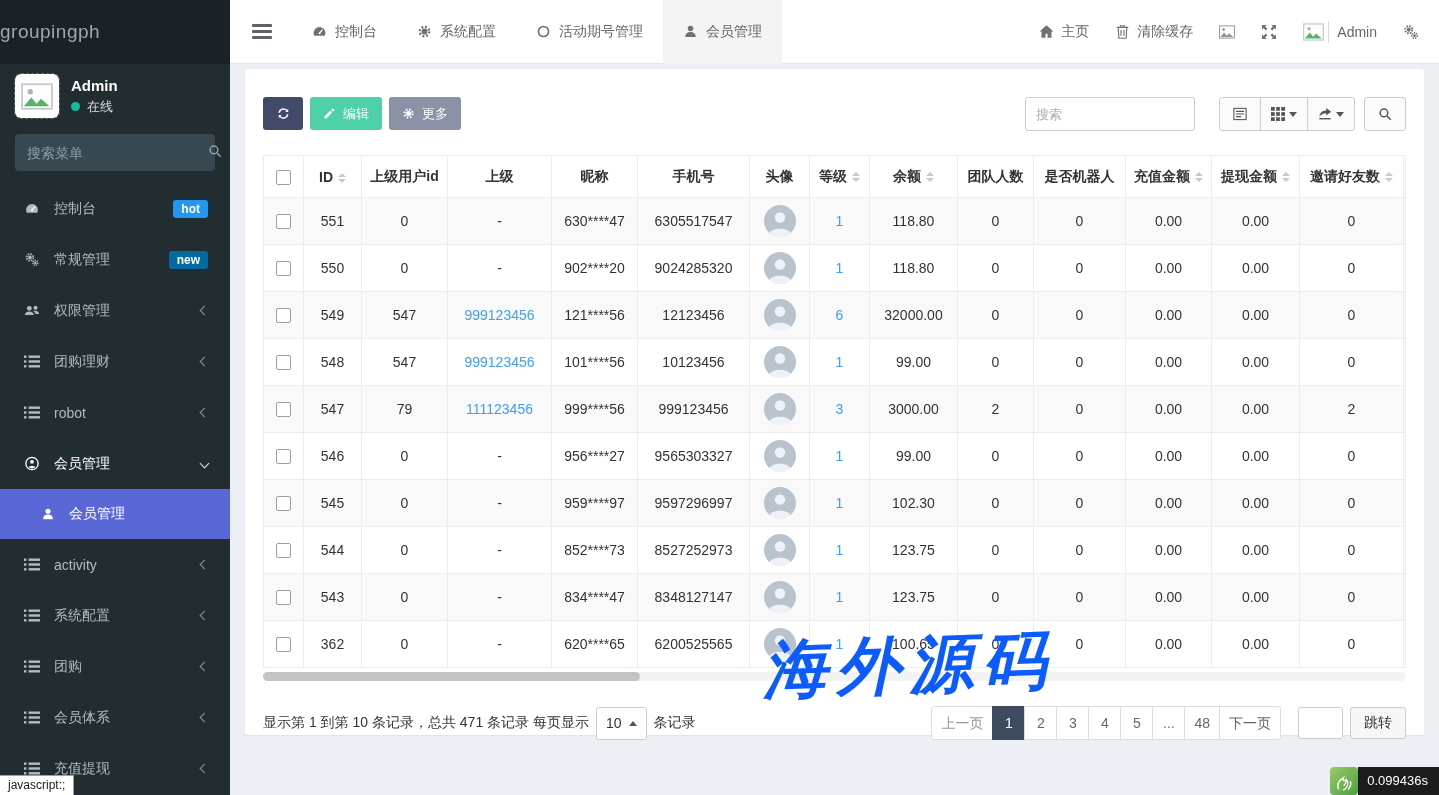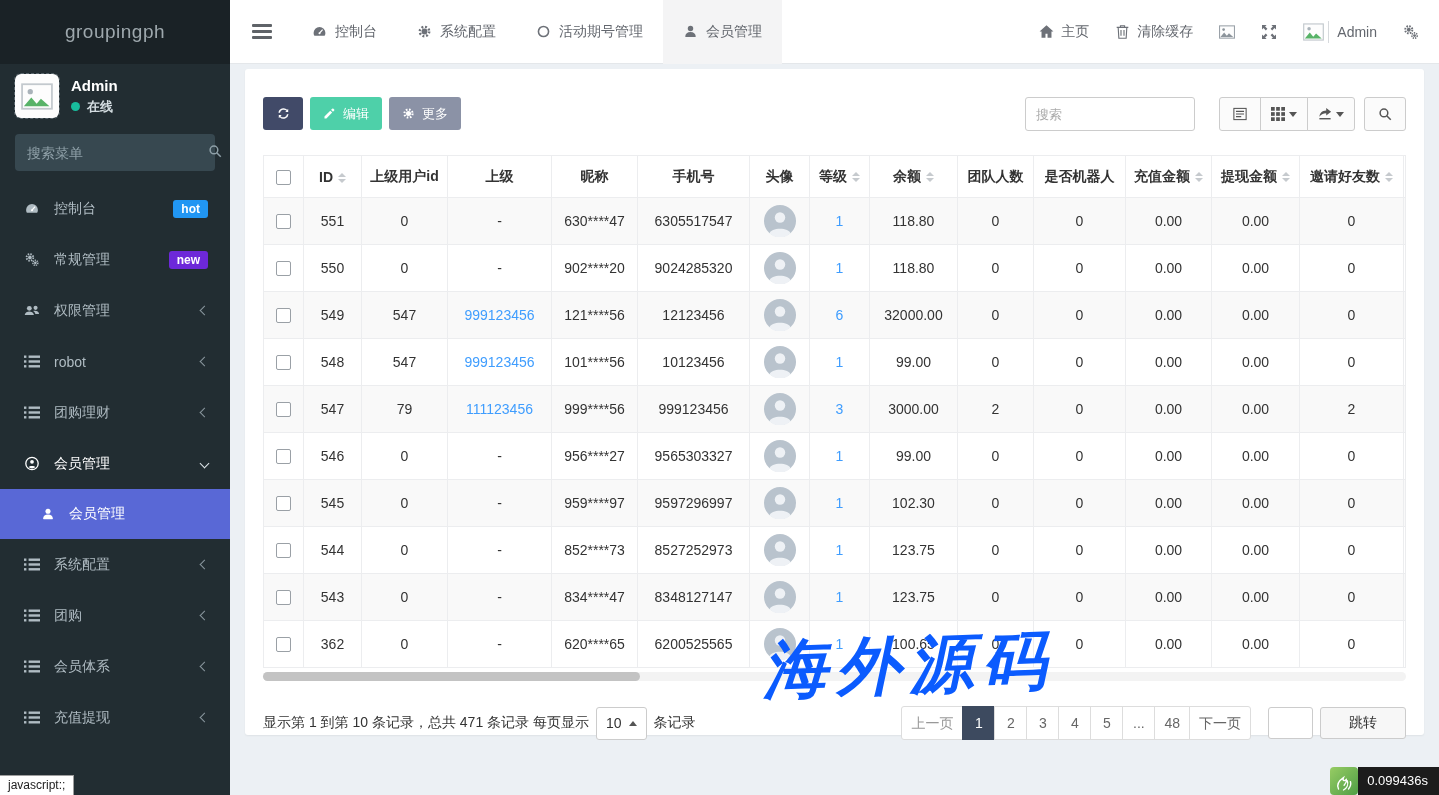--- a/index.html
+++ b/index.html
@@ -2,26 +2,26 @@
 <html><head>
 <meta charset="utf-8">
 <style>
   * { margin:0; padding:0; box-sizing:border-box; }
   html,body { width:1439px; height:795px; }
   body { font-family:"Liberation Sans","DejaVu Sans",sans-serif; background:#ecf0f4; overflow:hidden; }
   .app { position:relative; width:1439px; height:795px; overflow:hidden; background:#ecf0f4; }
 
   
   .sidebar { position:absolute; left:0; top:0; width:230px; height:795px; background:#222d32; z-index:5; }
-  .logo { height:64px; line-height:64px; text-align:center; background:#1a2226; color:#9ea8ad; font-size:19px; letter-spacing:.5px; }
+  .logo { height:64px; line-height:64px; background:#1a2226; color:#9ea8ad; font-size:19px; letter-spacing:.5px; }
   .user-panel { height:64px; display:flex; align-items:center; gap:12px; padding:0 15px; }
   .avatar-box { width:44px; height:44px; background:#fdfdfd; border-radius:6px; display:flex; align-items:center; justify-content:center; outline:1px dashed #5a676e; }
   .avatar-box svg { width:32px; height:27px; }
   .up-name { color:#fff; font-weight:bold; font-size:15px; margin-bottom:4px; }
-  .up-status { display:flex; align-items:center; gap:7px; color:#d4dde1; font-size:13px;font-weight:bold; }
+  .up-status { display:flex; align-items:center; gap:7px; color:#d4dde1; font-size:13px; }
   .dot { width:9px; height:9px; border-radius:50%; background:#18bc9c; }
   .side-search { margin:6px 15px 12px; height:37px; background:#374850; border-radius:4px; display:flex; align-items:center; padding:0 12px; }
   .side-search input { flex:1; background:transparent; border:none; outline:none; color:#cfd8dc; font-size:14px; font-family:inherit; }
   .side-search input::placeholder { color:#8fa0a8; }
   .side-search .icon { color:#8fa0a8; }
   .menu-item { height:51px; display:flex; align-items:center; padding:0 22px 0 24px; color:#b0bcc3; font-size:14px; cursor:pointer; }
   .menu-item.open { color:#fff; }
   .menu-item .icon { width:19px; margin-right:11px; display:inline-flex; }
   .menu-item .icon svg { width:16px; height:15px; }
   .mi-label { flex:0 0 auto; }
@@ -111,21 +111,21 @@
 
   
   .tbl-footer { display:flex; align-items:center; margin-top:25px; font-size:14px; color:#333; }
   .page-size { display:inline-flex; align-items:center; gap:7px; border:1px solid #ccc; border-radius:3px; background:#fff; padding:0 9px; height:33px; margin:0 7px; cursor:pointer; }
   .pagination { margin-left:auto; display:flex; list-style:none; }
   .pagination li { min-width:33px; height:34px; line-height:32px; padding:0 9px; border:1px solid #ddd; margin-left:-1px; background:#fff; color:#666; text-align:center; cursor:pointer; }
   .pagination li:first-child { border-radius:3px 0 0 3px; color:#999;text-align:right; }
   .pagination li:last-child { border-radius:0 3px 3px 0; }
   .pagination li.active { background:#3d4a5f; border-color:#3d4a5f; color:#fff; }
   .jump-input { width:45px; height:32px; border:1px solid #ccc; border-radius:3px; margin-left:17px; outline:none; padding:0 6px; font-family:inherit; }
-  .jump-btn { height:32px; padding:0 28px; margin-left:7px; border:1px solid #ccc; border-radius:3px; background:#f7f7f7; color:#333; font-size:14px; font-family:inherit; cursor:pointer; }
+  .jump-btn { height:32px; padding:0 13px; margin-left:7px; border:1px solid #ccc; border-radius:3px; background:#f7f7f7; color:#333; font-size:14px; font-family:inherit; cursor:pointer; }
 
   
   .watermark { position:absolute; left:763px; top:622px; z-index:50; font-family:"DejaVu Serif",serif; font-style:italic; font-weight:bold; font-size:64px; letter-spacing:9px; transform:rotate(-2deg); pointer-events:none; }
   .status-bar { position:absolute; left:0; bottom:0; z-index:60; background:#fff; border:1px solid #9e9e9e; border-left:none; border-bottom:none; padding:2px 8px 3px; font-size:12px; color:#222; }
   .debug-bar { position:absolute; right:0; bottom:0; z-index:60; display:flex; align-items:flex-end; cursor:pointer; }
   .debug-icon { width:28px; height:28px; display:block; }
   .debug-time { height:28px; line-height:28px; background:#1c1c1c; color:#fff; font-size:13px; padding:0 11px 0 9px; min-width:70px; }
 </style>
 </head>
 <body>
@@ -176,21 +176,21 @@
             <svg viewBox="0 0 18 18">
               <g fill="none" stroke="currentColor">
                 <circle cx="6.5" cy="6.5" r="4" stroke-width="2.2" stroke-dasharray="1.8 1.34"></circle>
                 <circle cx="13" cy="13" r="3" stroke-width="1.8" stroke-dasharray="1.5 1.09"></circle>
               </g>
               <circle cx="6.5" cy="6.5" r="2.2" fill="currentColor"></circle>
               <circle cx="13" cy="13" r="1.6" fill="currentColor"></circle>
             </svg>
           </span>
           <span class="mi-label">常规管理</span>
-          <span class="badge" style="background: #6d28d9;">new</span>
+          <span class="badge" style="background: #0369a1;">new</span>
         </div>
         <div class="menu-item">
           <span class="icon">
             <svg viewBox="0 0 18 14" fill="currentColor">
               <circle cx="6" cy="4.5" r="2.7"></circle>
               <path d="M.8 12c.3-2.9 3-4 5.2-4s4.9 1.1 5.2 4z"></path>
               <circle cx="13" cy="4" r="2.3"></circle>
               <path d="M12.4 7.3c2.3.1 4.3 1.2 4.6 3.7h-4.2c-.3-1.6-1.3-2.9-2.6-3.5.7-.2 1.5-.3 2.2-.2z"></path>
             </svg>
           </span>
@@ -201,35 +201,35 @@
           <span class="icon">
             <svg viewBox="0 0 16 14" fill="currentColor">
               <rect y="1" width="2.4" height="2.4"></rect>
               <rect x="4.6" y="1" width="11.4" height="2.4"></rect>
               <rect y="5.8" width="2.4" height="2.4"></rect>
               <rect x="4.6" y="5.8" width="11.4" height="2.4"></rect>
               <rect y="10.6" width="2.4" height="2.4"></rect>
               <rect x="4.6" y="10.6" width="11.4" height="2.4"></rect>
             </svg>
           </span>
-          <span class="mi-label">robot</span>
+          <span class="mi-label">团购理财</span>
           <span class="chev chev-left"></span>
         </div>
         <div class="menu-item">
           <span class="icon">
             <svg viewBox="0 0 16 14" fill="currentColor">
               <rect y="1" width="2.4" height="2.4"></rect>
               <rect x="4.6" y="1" width="11.4" height="2.4"></rect>
               <rect y="5.8" width="2.4" height="2.4"></rect>
               <rect x="4.6" y="5.8" width="11.4" height="2.4"></rect>
               <rect y="10.6" width="2.4" height="2.4"></rect>
               <rect x="4.6" y="10.6" width="11.4" height="2.4"></rect>
             </svg>
           </span>
-          <span class="mi-label">团购理财</span>
+          <span class="mi-label">robot</span>
           <span class="chev chev-left"></span>
         </div>
         <div class="menu-item open">
           <span class="icon">
             <svg viewBox="0 0 16 16">
               <circle cx="8" cy="8" r="6.6" fill="none" stroke="currentColor" stroke-width="1.4"></circle>
               <circle cx="8" cy="6.2" r="2" fill="currentColor"></circle>
               <path d="M4.4 12.1c.7-1.9 6.5-1.9 7.2 0a6.6 6.6 0 0 1-7.2 0z" fill="currentColor"></path>
             </svg>
           </span>
@@ -237,20 +237,34 @@
           <span class="chev chev-down"></span>
         </div>
         <div class="submenu-item active">
           <span class="icon">
             <svg viewBox="0 0 16 16" fill="currentColor">
               <circle cx="8" cy="4.8" r="2.9"></circle>
               <path d="M8 8.6c-3.4 0-5.3 1.8-5.6 4.4-.1.5.3.9.8.9h9.6c.5 0 .9-.4.8-.9-.3-2.6-2.2-4.4-5.6-4.4z"></path>
             </svg>
           </span>
           <span>会员管理</span>
+        </div>
+        <div class="menu-item">
+          <span class="icon">
+            <svg viewBox="0 0 16 14" fill="currentColor">
+              <rect y="1" width="2.4" height="2.4"></rect>
+              <rect x="4.6" y="1" width="11.4" height="2.4"></rect>
+              <rect y="5.8" width="2.4" height="2.4"></rect>
+              <rect x="4.6" y="5.8" width="11.4" height="2.4"></rect>
+              <rect y="10.6" width="2.4" height="2.4"></rect>
+              <rect x="4.6" y="10.6" width="11.4" height="2.4"></rect>
+            </svg>
+          </span>
+          <span class="mi-label">activity</span>
+          <span class="chev chev-left"></span>
         </div>
         <div class="menu-item">
           <span class="icon">
             <svg viewBox="0 0 16 14" fill="currentColor">
               <rect y="1" width="2.4" height="2.4"></rect>
               <rect x="4.6" y="1" width="11.4" height="2.4"></rect>
               <rect y="5.8" width="2.4" height="2.4"></rect>
               <rect x="4.6" y="5.8" width="11.4" height="2.4"></rect>
               <rect y="10.6" width="2.4" height="2.4"></rect>
               <rect x="4.6" y="10.6" width="11.4" height="2.4"></rect>

